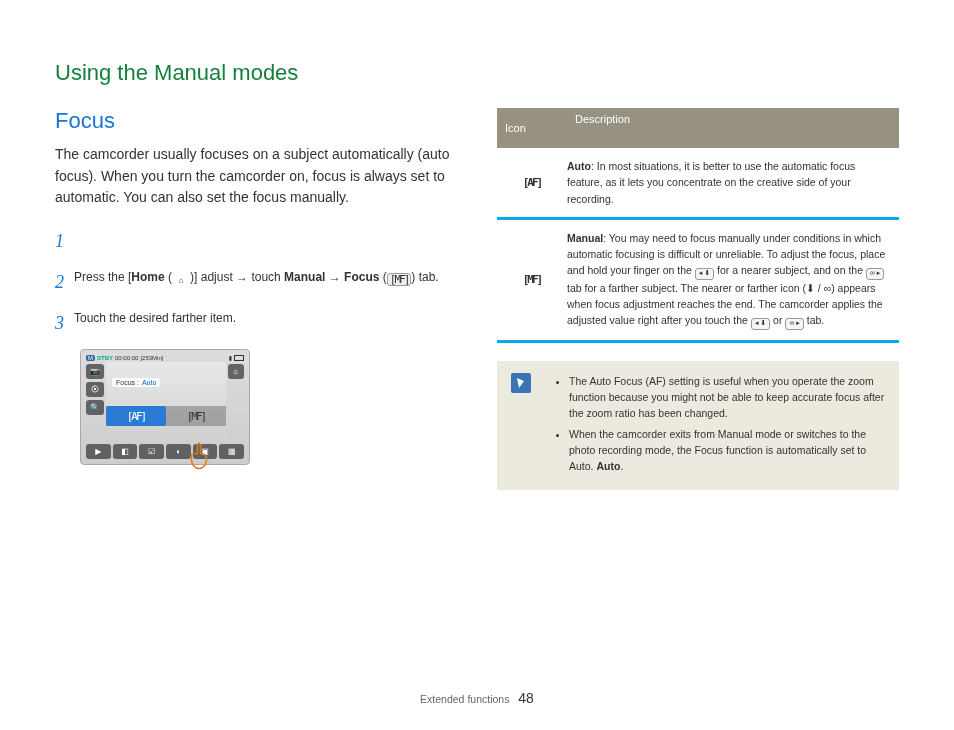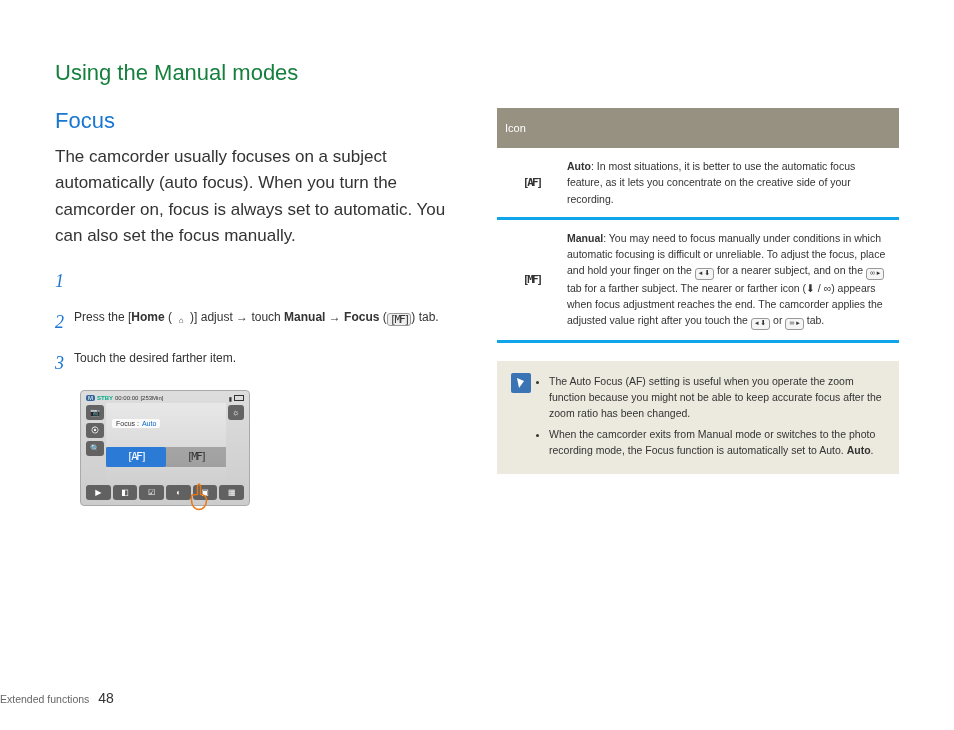--- a/index.html
+++ b/index.html
@@ -1,21 +1,21 @@
 <!DOCTYPE html>
 <html><head>
 <meta charset="utf-8">
 <style>
   * { box-sizing: border-box; margin: 0; padding: 0; }
   body { font-family: Arial, Helvetica, sans-serif; color: #333; background: #fff; width: 954px; height: 730px; position: relative; padding: 60px 55px 30px 55px; }
   .page-title { font-size: 22px; font-weight: 300; color: #15803d; margin-bottom: 22px; }
   .cols { display: flex; gap: 40px; }
   .col { flex: 1; }
   .section-title { font-size: 22px; font-weight: 400; color: #1976d2; margin-bottom: 10px; }
-  .intro { font-size: 17px; line-height: 1.55; color: #333; margin-bottom: 18px; }
+  .intro { font-size: 14px; line-height: 1.55; color: #333; margin-bottom: 18px; }
   .steps { list-style: none; }
   .step { display: flex; gap: 10px; margin-bottom: 12px; font-size: 12px; line-height: 1.6; }
   .step-num { font-size: 18px; color: #1976d2; font-style: italic; font-family: Georgia, serif; font-weight: 400; flex-shrink: 0; }
   .step-text b { font-weight: 700; }
   .inline-icon { display: inline-flex; align-items: center; justify-content: center; border: 1px solid #999; background: #eee; border-radius: 3px; min-width: 18px; height: 13px; padding: 0 2px; font-size: 8px; vertical-align: -2px; color: #333; }
   .inline-icon.dark { background: #444; color: #fff; border-color: #333; }
   .inline-icon.home-ico { background: #fff; border: none; }
   .screenshot { width: 170px; border: 1px solid #aaa; border-radius: 4px; margin-left: 25px; margin-top: 4px; background: linear-gradient(#ddd,#ccc); padding: 3px; }
   .scr-top { font-size: 6px; display: flex; gap: 2px; align-items:center; padding: 1px 2px;}
   .stby { color: #0a8; font-weight:700; }
@@ -32,25 +32,25 @@
   .hand { position:absolute; right: 35px; bottom: -6px; width:30px; height:30px; }
   .hand svg { width:100%; height:100%; }
   .tbl-head { display:flex; background:#969180; color:#fff; font-size:11px;}
   .th-icon { width:70px; padding:14px 8px;}
   .th-desc { flex:1; padding:5px 8px;}
   .tbl-row { display:flex; border-bottom:3px solid #0ea5e9; padding: 10px 0;}
   .td-icon { width:70px; display:flex; align-items:center; justify-content:center; font-size:14px; font-weight:700;}
   .td-desc { flex:1; font-size:10.5px; line-height:1.55; padding: 0 8px 0 0;}
   .td-desc b { font-weight:700;}
   .mini-tab { display:inline-flex; align-items:center; gap:1px; border:1px solid #999; background:#f5f5f5; border-radius:3px; padding: 0 3px; height:12px; font-size:7px; vertical-align:-1px;}
-  .note-box { background:#eceadf; display:flex; gap:4px; padding: 12px 14px; margin-top:18px; font-size: 10.5px; line-height:1.55;}
+  .note-box { background:#eceadf; display:flex; gap:24px; padding: 12px 14px; margin-top:18px; font-size: 10.5px; line-height:1.55;}
   .note-icon { width:20px; height:20px; background:#3a74b5; border-radius:2px; flex-shrink:0; display:flex;align-items:center;justify-content:center; color:#fff;}
   .note-list { list-style: disc; padding-left: 14px;}
   .note-list li { margin-bottom: 4px;}
-  .footer { position:absolute; bottom:24px; left:0; right:0; text-align:left; font-size:10.5px; color:#666;margin-top:41px;}
+  .footer { position:absolute; bottom:24px; left:0; right:0; text-align:center; font-size:10.5px; color:#666;margin-top:41px;}
   .footer .page-no { font-size:14px; color:#333; margin-left:6px;}
   .bracket-icon { font-family: monospace; font-size: 11px; letter-spacing: -2px;}
   .af-icon::before{content:"[AF]";}
   .mf-icon::before{content:"[MF]";}
 </style>
 </head>
 <body>
 
 <div class="page-title">Using the Manual modes</div>
 
@@ -124,20 +124,21 @@
         <svg viewBox="0 0 40 40">
             <path d="M18 6 L20 4 L22 6 L22 18 C26 18 30 20 30 26 C30 32 26 38 20 38 C14 38 10 32 10 26 L10 20 C10 18 14 18 18 18 Z" fill="none" stroke="#e67817" stroke-width="2" stroke-linejoin="round"></path>
           </svg>
       </div>
     </div>
   </div>
 
   <div class="col">
     <div class="tbl-head">
       <div class="th-icon">Icon</div>
+      <div class="th-desc">Description</div>
     </div>
     <div class="tbl-row">
       <div class="td-icon">
           <span class="bracket-icon af-icon"></span>
         </div>
       <div class="td-desc">
         <b>Auto</b><span>: In most situations, it is better to use the automatic focus feature, as it lets you concentrate on the creative side of your recording.</span>
       </div>
     </div>
     <div class="tbl-row">

